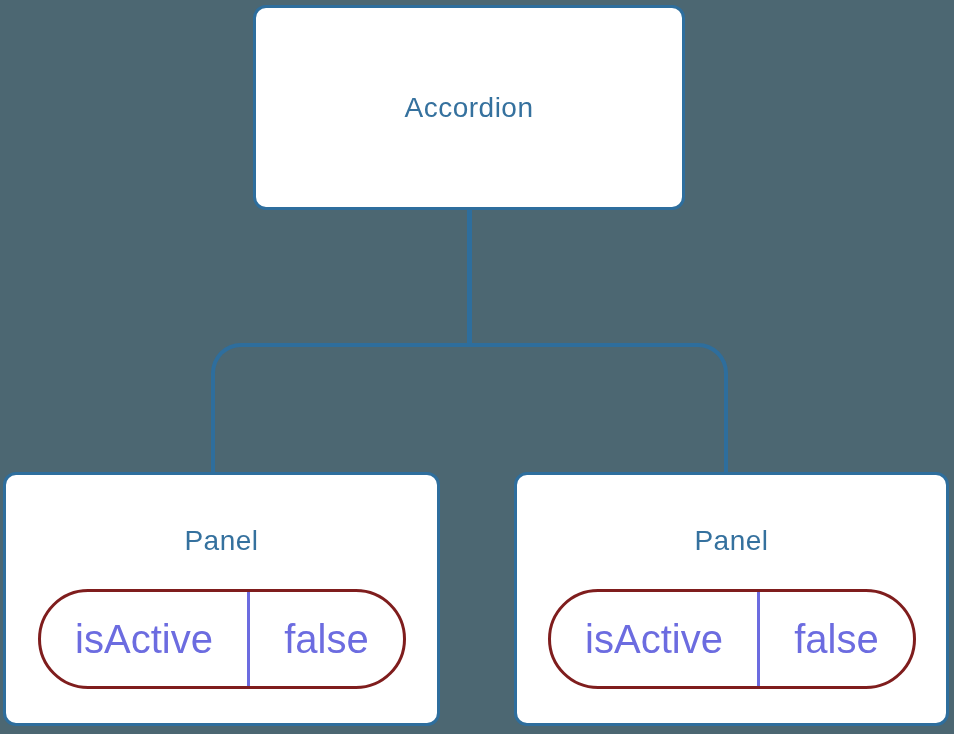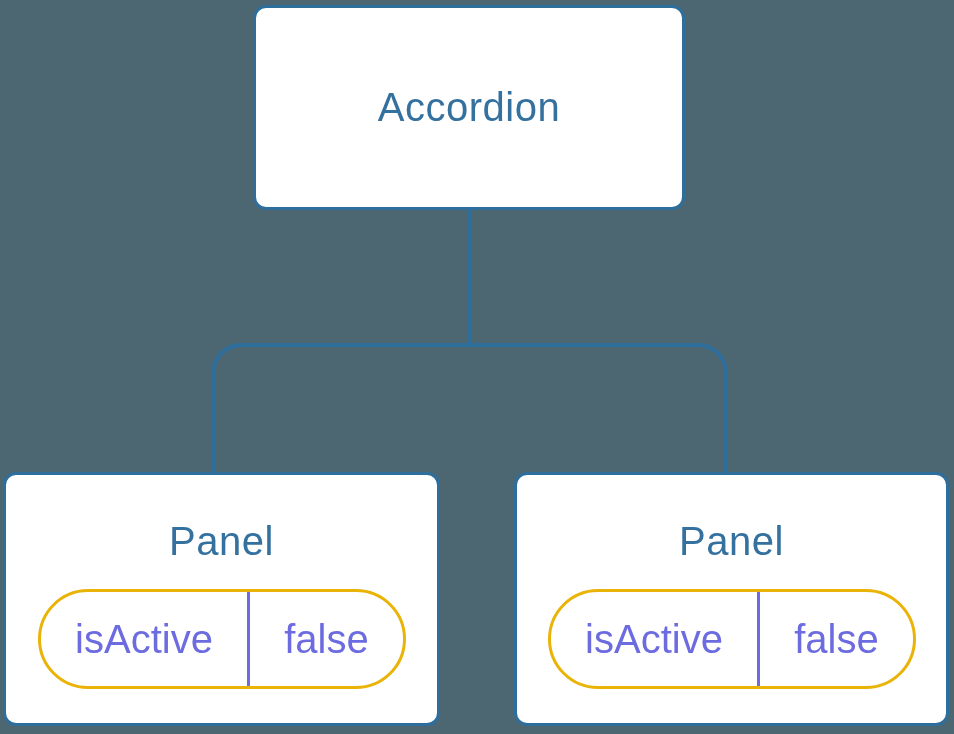--- a/index.html
+++ b/index.html
@@ -18,21 +18,21 @@
     border: 3px solid #2E6E9D;
     border-radius: 13px;
     box-sizing: border-box;
   }
   .node-root {
     left: 253px; top: 5px; width: 432px; height: 205px;
     display: flex; align-items: center; justify-content: center;
   }
   .node-label {
     color: #35719E;
-    font-size: 40px;
+    font-size: 28px;
     font-weight: 500;
     letter-spacing: 0.5px;
   }
   .node-panel {
     top: 472px; width: 437px; height: 254px;
     display: flex; flex-direction: column; align-items: center;
   }
   .node-panel.left  { left: 3px; }
   .node-panel.right { left: 514px; width: 435px; }
   .panel-title {
@@ -56,21 +56,21 @@
     border-left: 4px solid #2E6E9D;
     border-right: 4px solid #2E6E9D;
     border-radius: 30px 30px 0 0;
   }
 
   
   .pill {
     margin-top: 24px;
     width: 368px; height: 100px;
     box-sizing: border-box;
-    border: 3px solid #eab308;
+    border: 3px solid #7f1d1d;
     border-radius: 50px;
     display: flex;
     overflow: hidden;
   }
   .pill-cell {
     display: flex; align-items: center; justify-content: center;
     color: #6C6CE0;
     font-size: 40px;
     font-weight: 500;
   }

